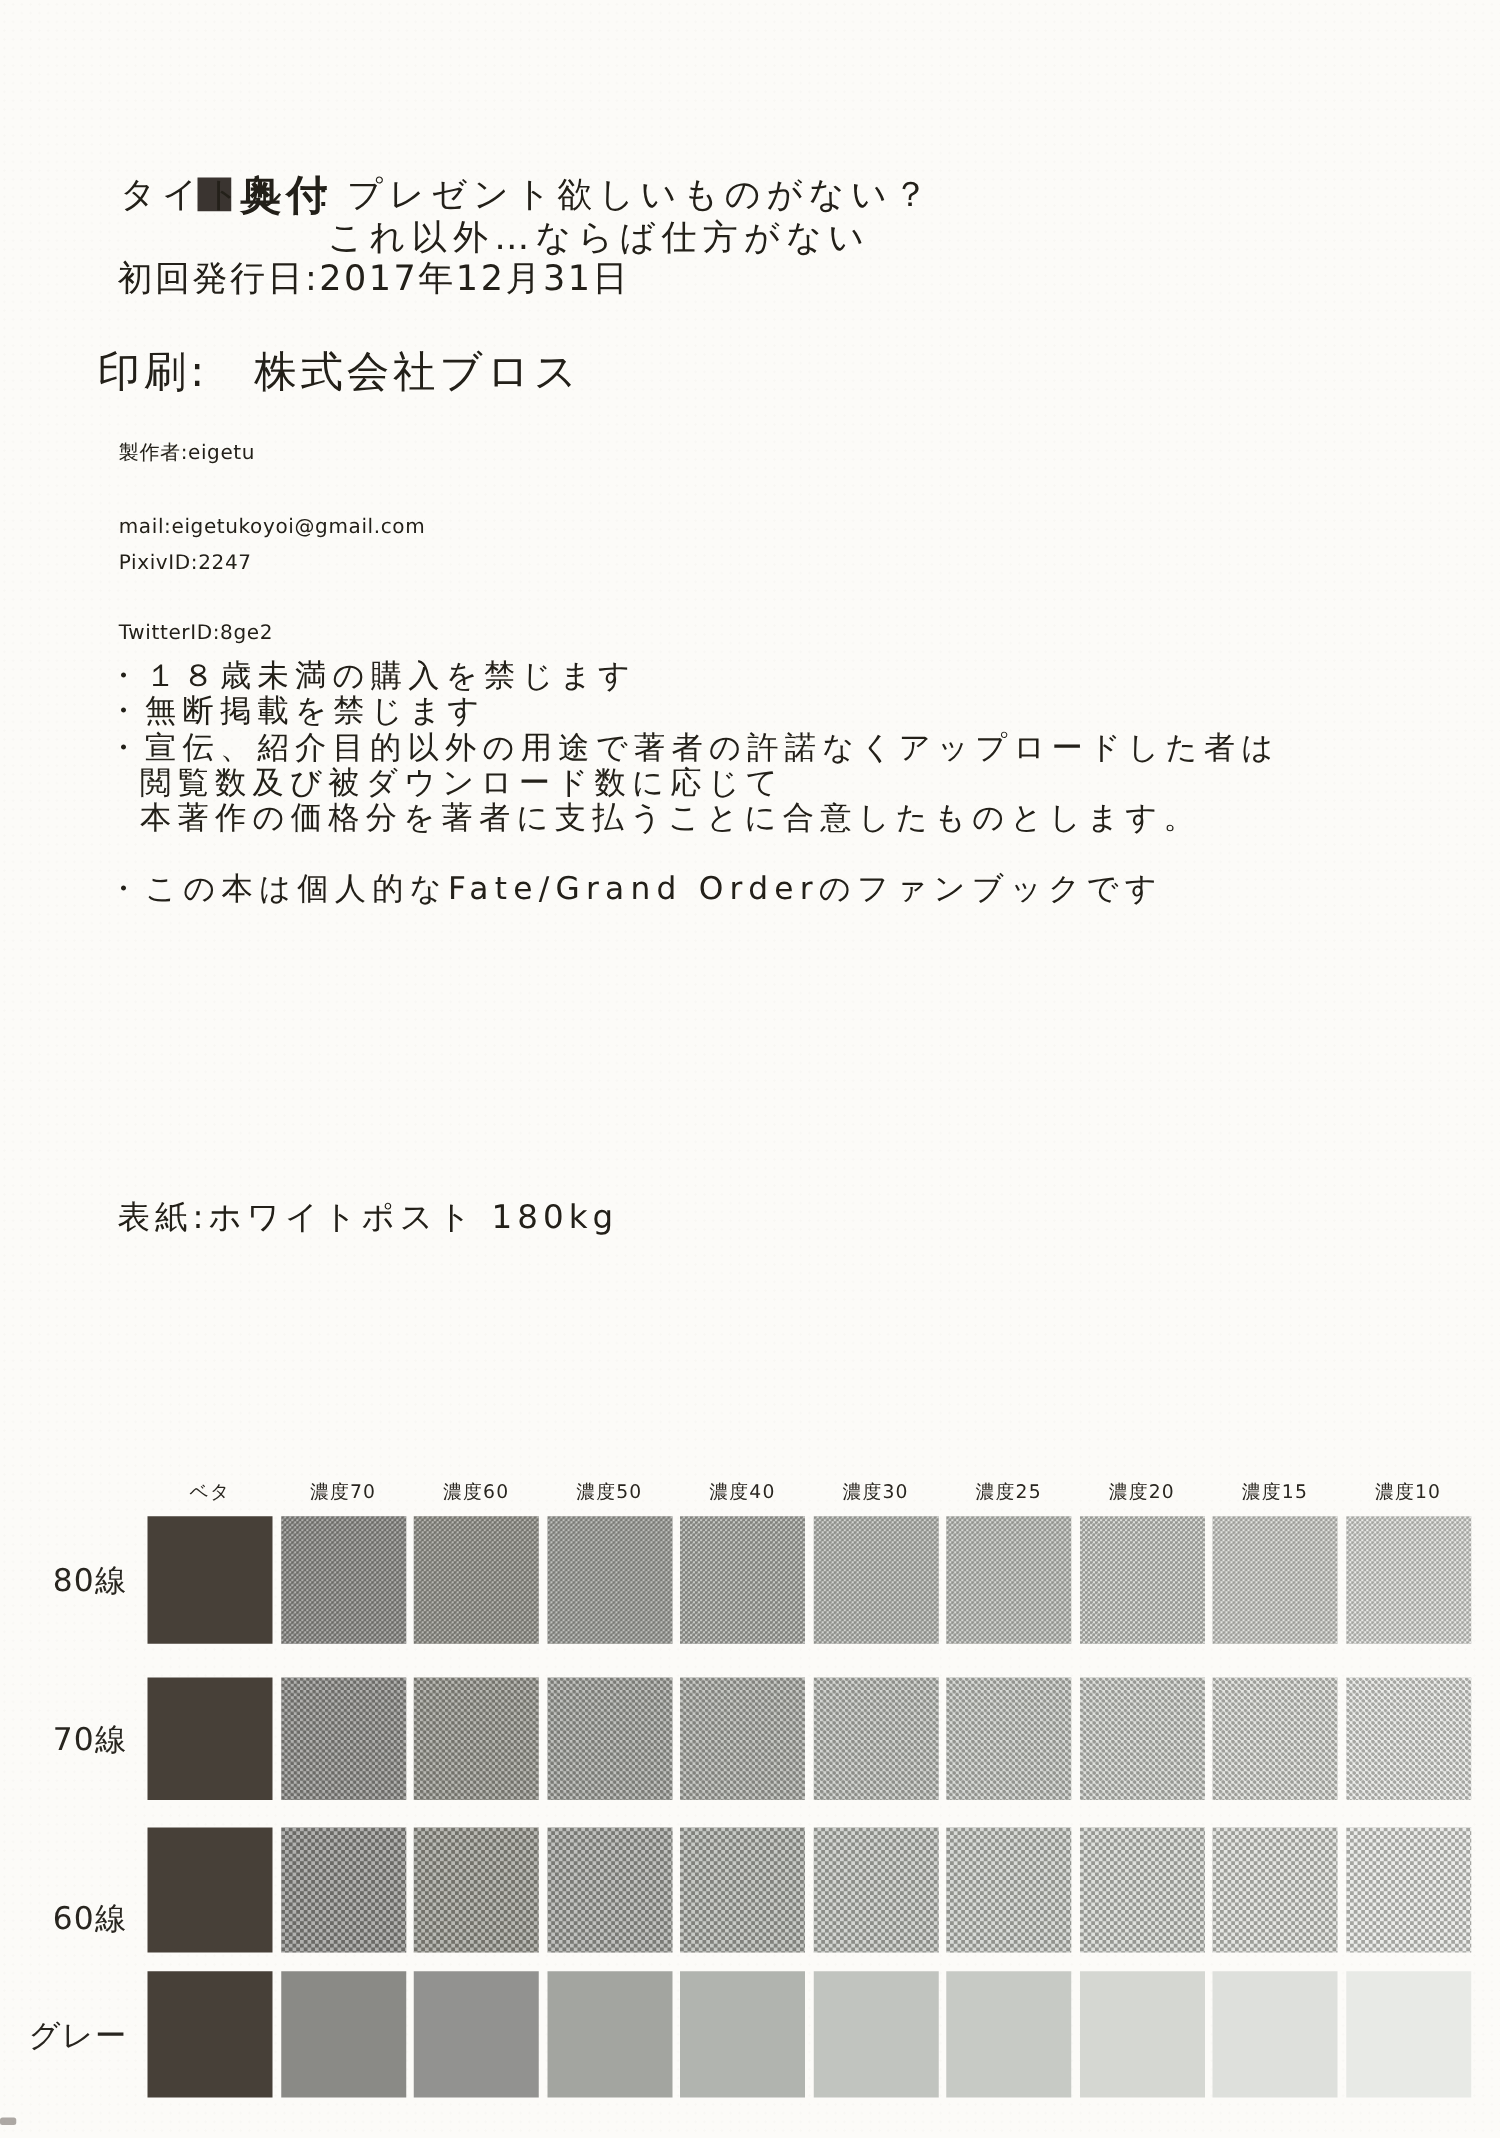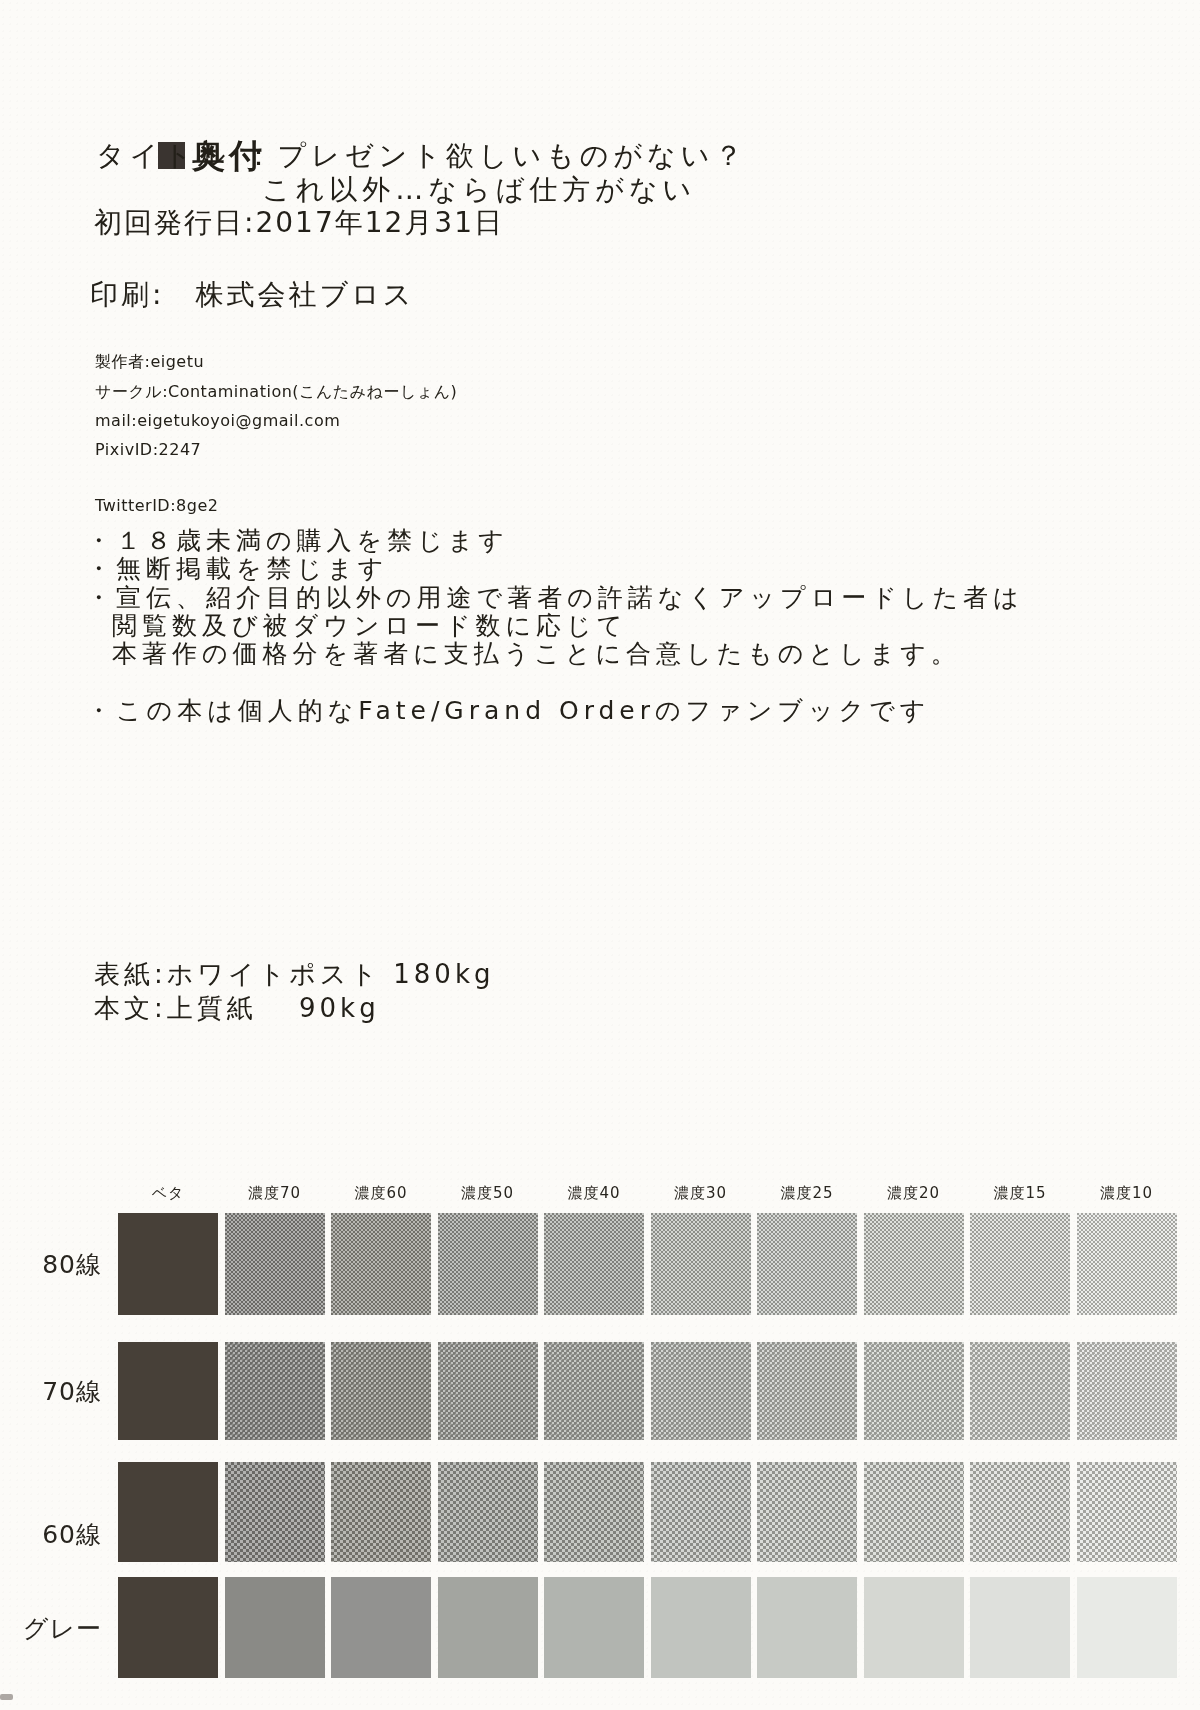--- a/index.html
+++ b/index.html
@@ -14,21 +14,21 @@
     background-image:radial-gradient(rgba(60,50,40,0.02) 1px, transparent 1px);
     background-size:7px 7px;}
   .l{position:absolute;white-space:pre;line-height:1.15;}
 
   .heading{top:99px;left:96px;font-size:33px;font-weight:600;letter-spacing:4px;}
   .sq{display:inline-block;width:27px;height:27px;background:#3a3430;margin-right:7px;transform:translateY(2px);}
 
   .title1{top:140px;left:96px;font-size:28px;letter-spacing:5px;}
   .title2{top:174px;left:262px;font-size:28px;letter-spacing:5px;}
   .date{top:207px;left:94px;font-size:28px;letter-spacing:2px;}
-  .printer{top:279px;left:90px;font-size:28px;letter-spacing:3px;font-weight:500;text-align:right;}
+  .printer{top:279px;left:78px;font-size:34px;letter-spacing:3px;font-weight:500;text-align:right;}
 
   .credit{left:95px;font-size:16px;letter-spacing:0.5px;}
   .c0{top:353px}.c1{top:383px}.c2{top:412px}.c3{top:441px}.c4{top:497px}
 
   .notice{left:86px;font-size:25px;letter-spacing:5px;}
   .notice.cont{left:112px;}
   .n0{top:527px}.n1{top:555px}.n2{top:584px}.n3{top:612px}
   .n4{top:640px}.n5{top:668px}.n6{top:697px}
 
   .paper{left:94px;font-size:26px;letter-spacing:4px;}
@@ -63,34 +63,32 @@
   <div class="l heading">
     <span class="sq"></span><span>奥付</span>
   </div>
 
   <div class="l title2">これ以外…ならば仕方がない</div>
   <div class="l title1">タイトル ：プレゼント欲しいものがない？</div>
   <div class="l date">初回発行日:2017年12月31日</div>
   <div class="l printer">印刷:　株式会社ブロス</div>
 
   <div class="l credit c0">製作者:eigetu</div>
-  <div class="l credit c1">サークル:Contamination(こんたみねーしょん)</div>
   <div class="l credit c2">mail:eigetukoyoi@gmail.com</div>
   <div class="l credit c3">PixivID:2247</div>
   <div class="l credit c4">TwitterID:8ge2</div>
 
   <div class="l notice n0">・１８歳未満の購入を禁じます</div>
   <div class="l notice n1">・無断掲載を禁じます</div>
   <div class="l notice n2">・宣伝、紹介目的以外の用途で著者の許諾なくアップロードした者は</div>
   <div class="l notice cont n3">閲覧数及び被ダウンロード数に応じて</div>
   <div class="l notice cont n4">本著作の価格分を著者に支払うことに合意したものとします。</div>
   <div class="l notice n6">・この本は個人的なFate/Grand Orderのファンブックです</div>
 
   <div class="l paper p0">表紙:ホワイトポスト 180kg</div>
-  <div class="l paper p1">本文:上質紙　 90kg</div>
 
   <div class="chart-layer">
       <div class="ch" style="left: 118px;">ベタ</div>
       <div class="ch" style="left: 224.5px;">濃度70</div>
       <div class="ch" style="left: 331px;">濃度60</div>
       <div class="ch" style="left: 437.5px;">濃度50</div>
       <div class="ch" style="left: 544px;">濃度40</div>
       <div class="ch" style="left: 650.5px;">濃度30</div>
       <div class="ch" style="left: 757px;">濃度25</div>
       <div class="ch" style="left: 863.5px;">濃度20</div>

